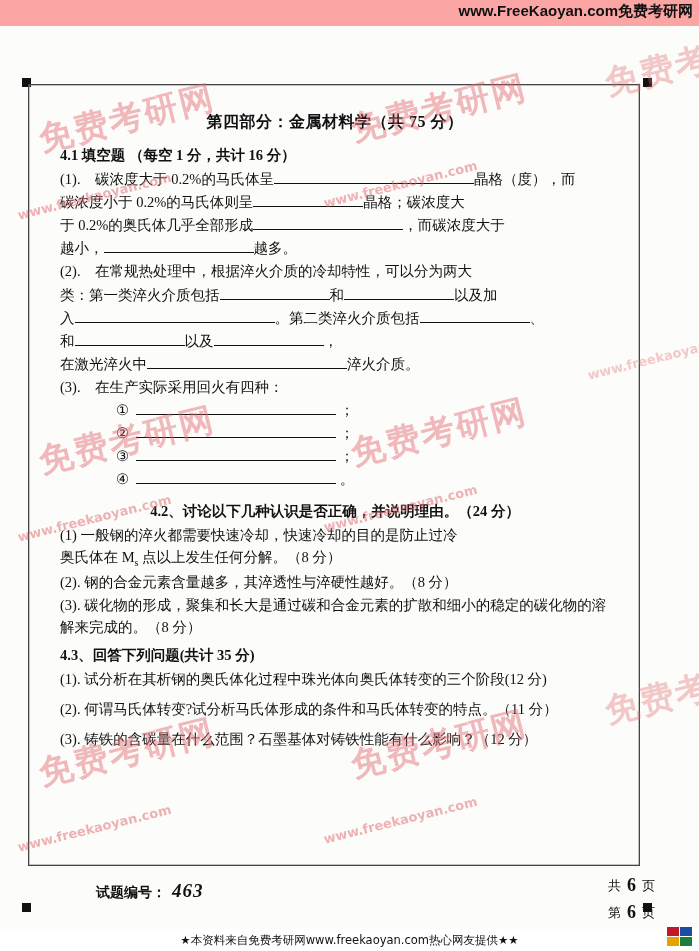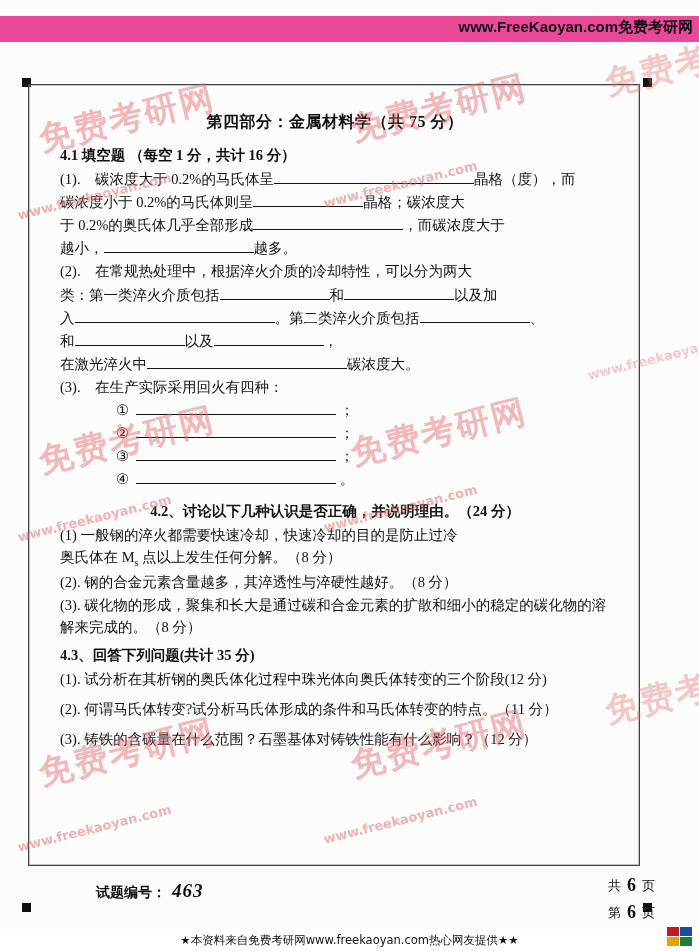--- a/index.html
+++ b/index.html
@@ -16,25 +16,25 @@
     overflow: hidden;
   }
   .page {
     position: absolute;
     inset: 0;
     background: #fcfcfa;
   }
   
   .top-banner {
     position: absolute;
-    top: 16px;
+    top: 0;
     left: 0;
     right: 0;
     height: 26px;
-    background: #ec4899;
+    background: #fca5a5;
   }
   .top-banner .brand {
     position: absolute;
     right: 6px;
     top: 2px;
     font-family: "Liberation Sans", sans-serif;
     font-weight: bold;
     font-size: 15px;
     letter-spacing: 0px;
     color: #111;
@@ -236,21 +236,21 @@
     <p class="item">
       <span>类：第一类淬火介质包括</span><span class="blank b-md"></span><span>和</span><span class="blank b-md"></span><span>以及加</span>
     </p>
     <p class="item">
       <span>入</span><span class="blank b-xl"></span><span>。第二类淬火介质包括</span><span class="blank b-md"></span><span>、</span>
     </p>
     <p class="item">
       <span>和</span><span class="blank b-md"></span><span>以及</span><span class="blank b-md"></span><span>，</span>
     </p>
     <p class="item">
-      <span>在激光淬火中</span><span class="blank b-xl"></span><span>碳浓度大。</span>
+      <span>在激光淬火中</span><span class="blank b-xl"></span><span>淬火介质。</span>
     </p>
 
     <p class="item">
       <span>(3).</span>
       &nbsp;&nbsp;
       <span>在生产实际采用回火有四种：</span>
     </p>
     <ul class="circ-list">
       <li><span class="cnum">①</span><span class="blank b-xl"></span>&nbsp;；</li>
       <li><span class="cnum">②</span><span class="blank b-xl"></span>&nbsp;；</li>

